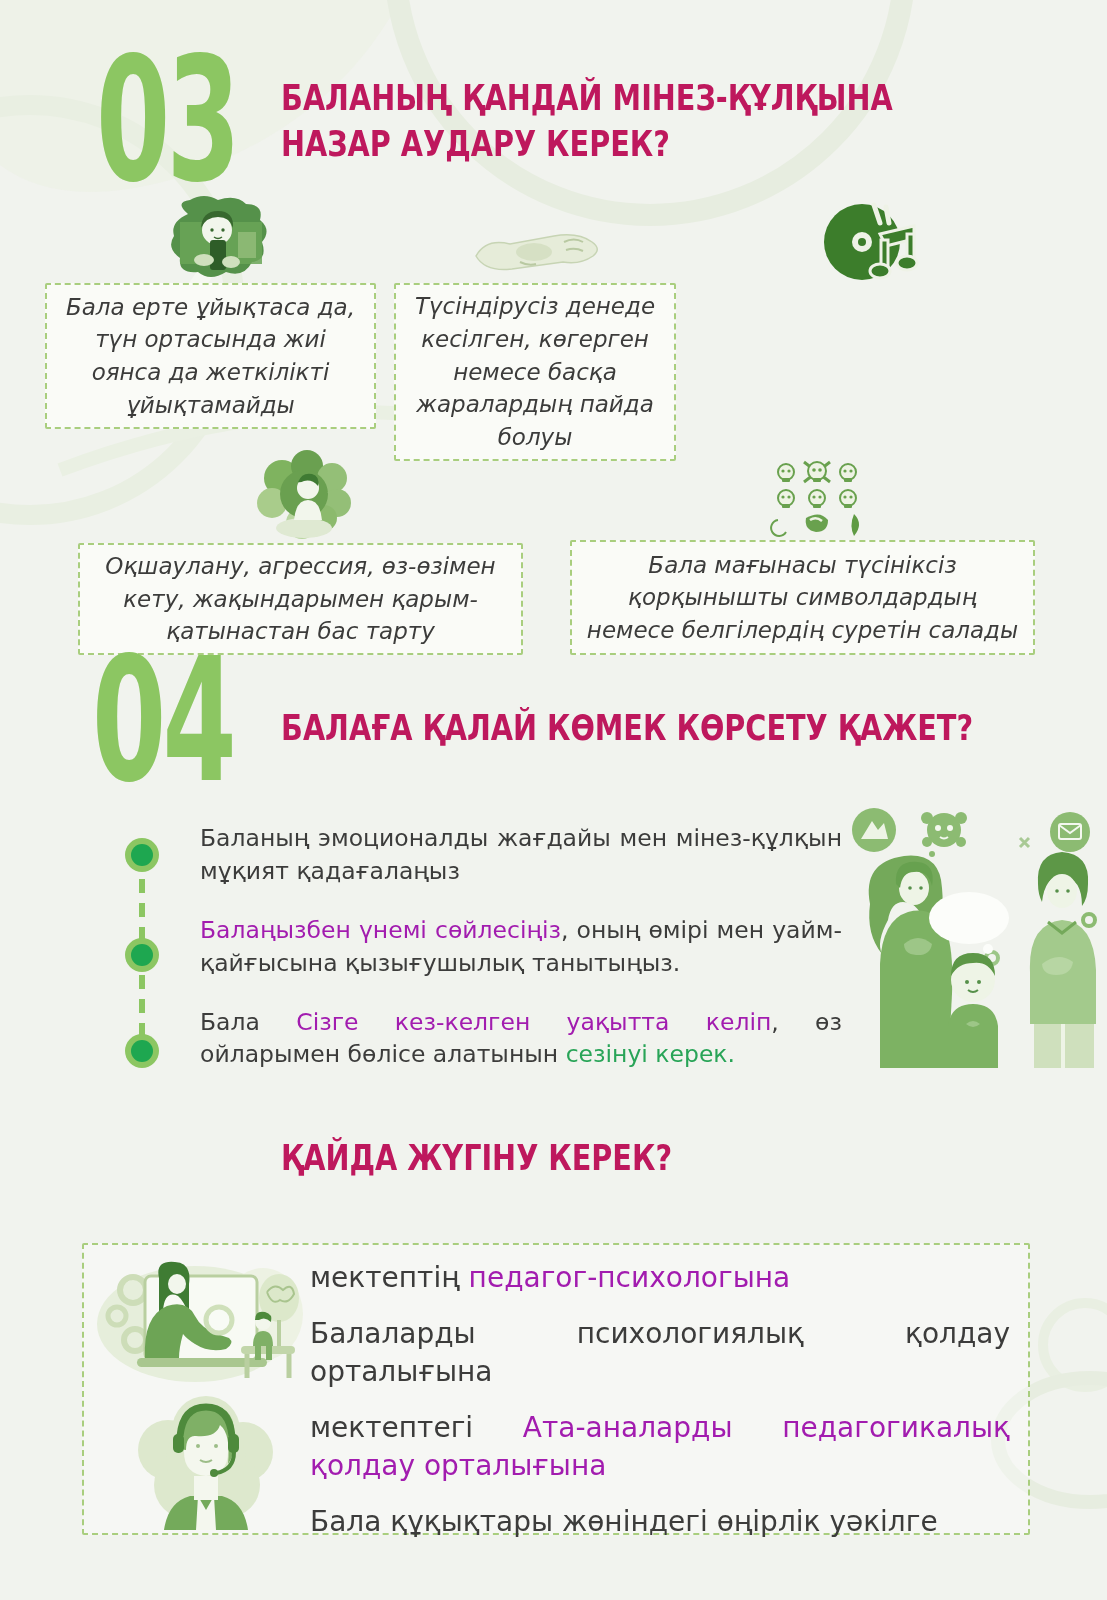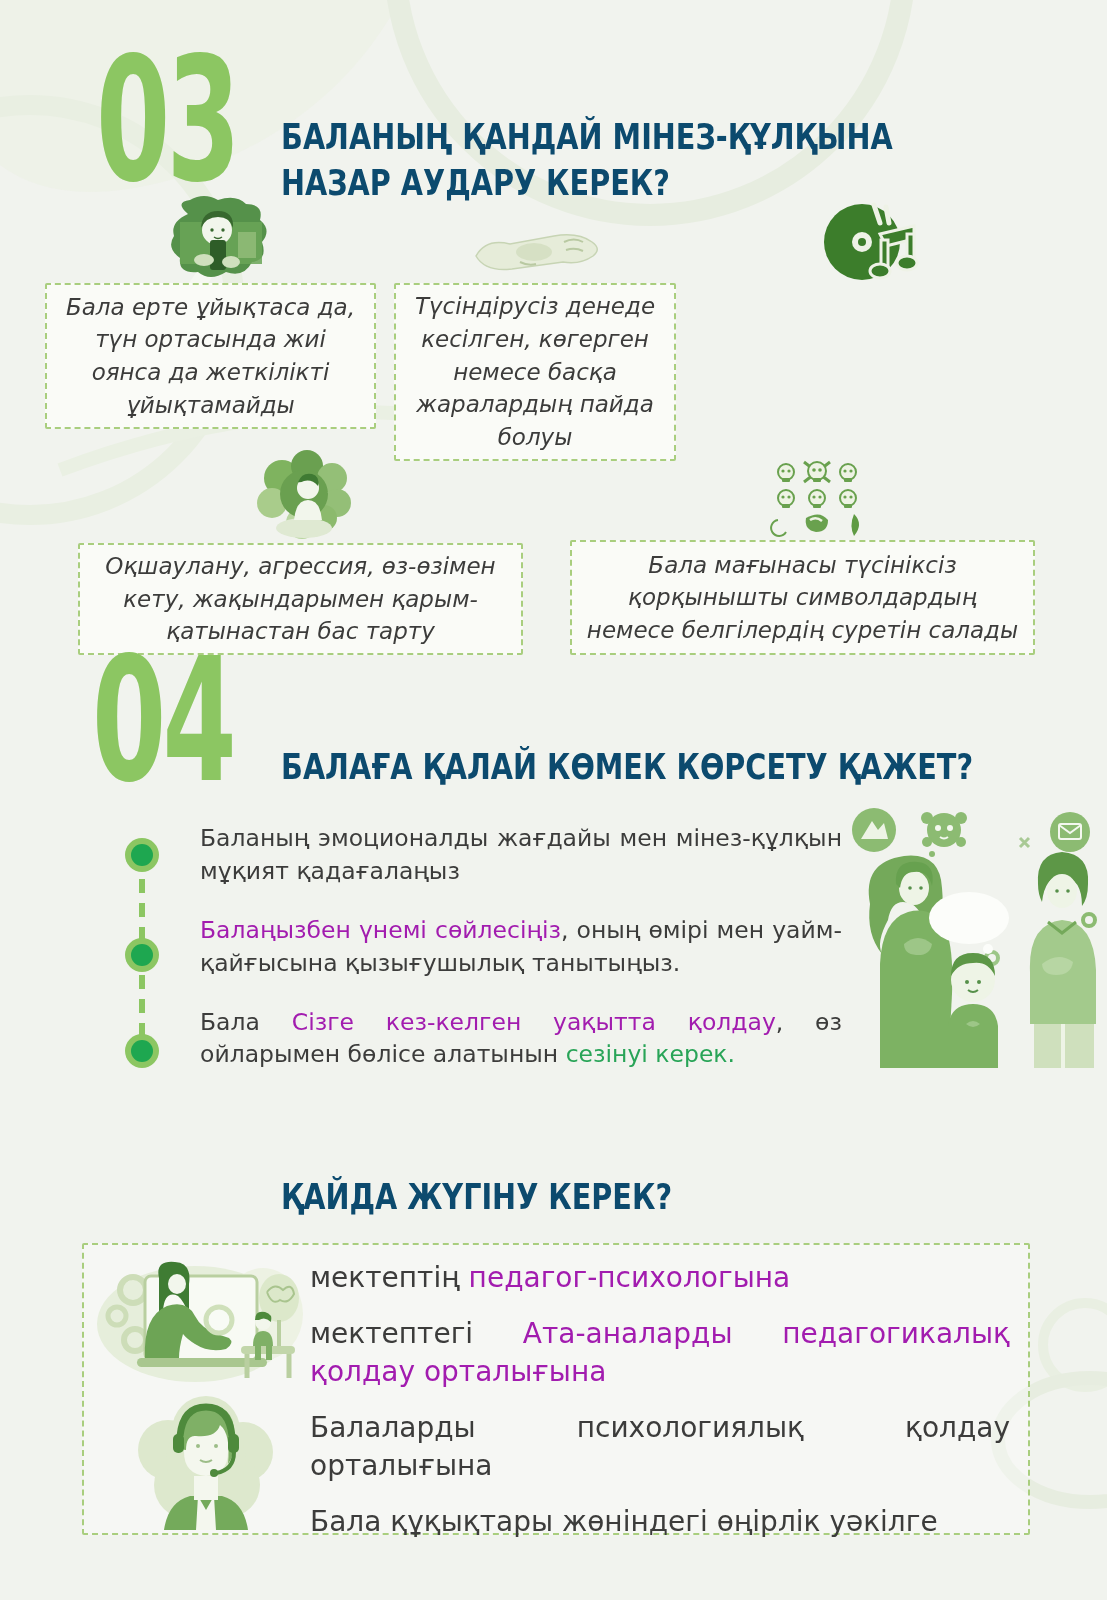--- a/index.html
+++ b/index.html
@@ -1,21 +1,21 @@
 <!DOCTYPE html>
 <html><head>
 <meta charset="utf-8">
 <style>
   html,body{margin:0;padding:0;}
   body{font-family:"DejaVu Sans","Liberation Sans",sans-serif;background:#e9ece4;}
   #page{position:relative;width:1107px;height:1600px;background:#f1f3ee;overflow:hidden;margin:0 auto;}
   .abs{position:absolute;}
   .big-num{font-weight:bold;color:#8cc662;font-size:172px;line-height:0.85;
            display:inline-block;transform:scaleX(0.62);transform-origin:left top;letter-spacing:-6px;}
-  .sec-title{color:#0c4a6e;font-weight:bold;font-size:35px;line-height:1.3;margin-top:39px;}
+  .sec-title{color:#be185d;font-weight:bold;font-size:35px;line-height:1.3;}
   .condensed{display:inline-block;transform:scaleX(0.82);transform-origin:left center;white-space:nowrap;}
   .card{background:#fafbf7;border:2px dashed #a9ce7e;border-radius:2px;
         display:flex;align-items:center;justify-content:center;box-sizing:border-box;padding:8px 14px;}
   .card-text{font-size:23px;line-height:1.42;color:#3c3c3b;text-align:center;font-style:italic;}
   .para{font-size:23.5px;line-height:1.4;color:#3c3c3b;text-align:justify;margin:0 0 26px 0;}
   .green{color:#a21caf;}
   .green-bold{color:#28a457;font-weight:normal;}
   .s5-box{border:2px dashed #a9ce7e;border-radius:2px;background:rgba(255,255,255,0.35);box-sizing:border-box;}
   .s5-item{font-size:28px;line-height:1.36;color:#3c3c3b;text-align:justify;margin:0 0 18px 0;}
   .s5-item.tight{}
@@ -158,21 +158,21 @@
       <circle cx="22" cy="125" r="17" fill="#8cc662"></circle>
         <circle cx="22" cy="125" r="11" fill="#1ea750"></circle>
       <circle cx="22" cy="221" r="17" fill="#8cc662"></circle>
         <circle cx="22" cy="221" r="11" fill="#1ea750"></circle>
     </g>
   </svg>
 
   <div class="abs" style="left:200px;top:822px;width:642px">
     <p class="para"><span>Баланың эмоционалды жағдайы мен мінез-құлқын мұқият қадағалаңыз</span></p>
     <p class="para"><span class="green">Балаңызбен үнемі сөйлесіңіз</span><span>, оның өмірі мен уайм-қайғысына қызығушылық танытыңыз.</span></p>
-    <p class="para"><span>Бала </span><span class="green">Сізге кез-келген уақытта қолдау</span><span>, өз ойларымен бөлісе алатынын </span><span class="green-bold">сезінуі керек.</span></p>
+    <p class="para"><span>Бала </span><span class="green">Сізге кез-келген уақытта келіп</span><span>, өз ойларымен бөлісе алатынын </span><span class="green-bold">сезінуі керек.</span></p>
   </div>
 
   <svg class="abs" style="left:842px;top:792px" width="262" height="276" viewBox="0 0 262 276">
     <circle cx="32" cy="38" r="22" fill="#8cbb72"></circle>
     <path d="M19,47 L30,29 L36,38 L42,31 L46,47 Z" fill="#eef4e6"></path>
     <g fill="#8cbb72">
       <circle cx="102" cy="38" r="17"></circle>
         <circle cx="85" cy="26" r="6"></circle>
         <circle cx="119" cy="26" r="6"></circle>
       <circle cx="85" cy="50" r="5"></circle>
@@ -268,18 +268,18 @@
     <path d="M72,70 q6,4 12,0" stroke="#9cbd88" stroke-width="2" fill="none"></path>
     <path d="M52,46 Q55,17 78,17 Q101,17 104,46" stroke="#4e8a3c" stroke-width="7" fill="none"></path>
     <rect x="45" y="44" width="11" height="19" rx="5" fill="#4e8a3c"></rect>
     <rect x="100" y="44" width="11" height="19" rx="5" fill="#4e8a3c"></rect>
     <path d="M106,62 Q106,80 88,83" stroke="#4e8a3c" stroke-width="4" fill="none"></path>
     <circle cx="86" cy="83" r="4" fill="#4e8a3c"></circle>
   </svg>
 
   <div class="abs" style="left:310px;top:1259px;width:700px">
     <p class="s5-item"><span>мектептің </span><span class="green">педагог-психологына</span></p>
+    <p class="s5-item"><span>Балаларды психологиялық қолдау орталығына</span></p>
     <p class="s5-item"><span>мектептегі </span><span class="green">Ата-аналарды педагогикалық қолдау орталығына</span></p>
-    <p class="s5-item"><span>Балаларды психологиялық қолдау орталығына</span></p>
     <p class="s5-item tight"><span>Бала құқықтары жөніндегі өңірлік уәкілге</span></p>
   </div>
 
 </div>
 
 </body></html>

